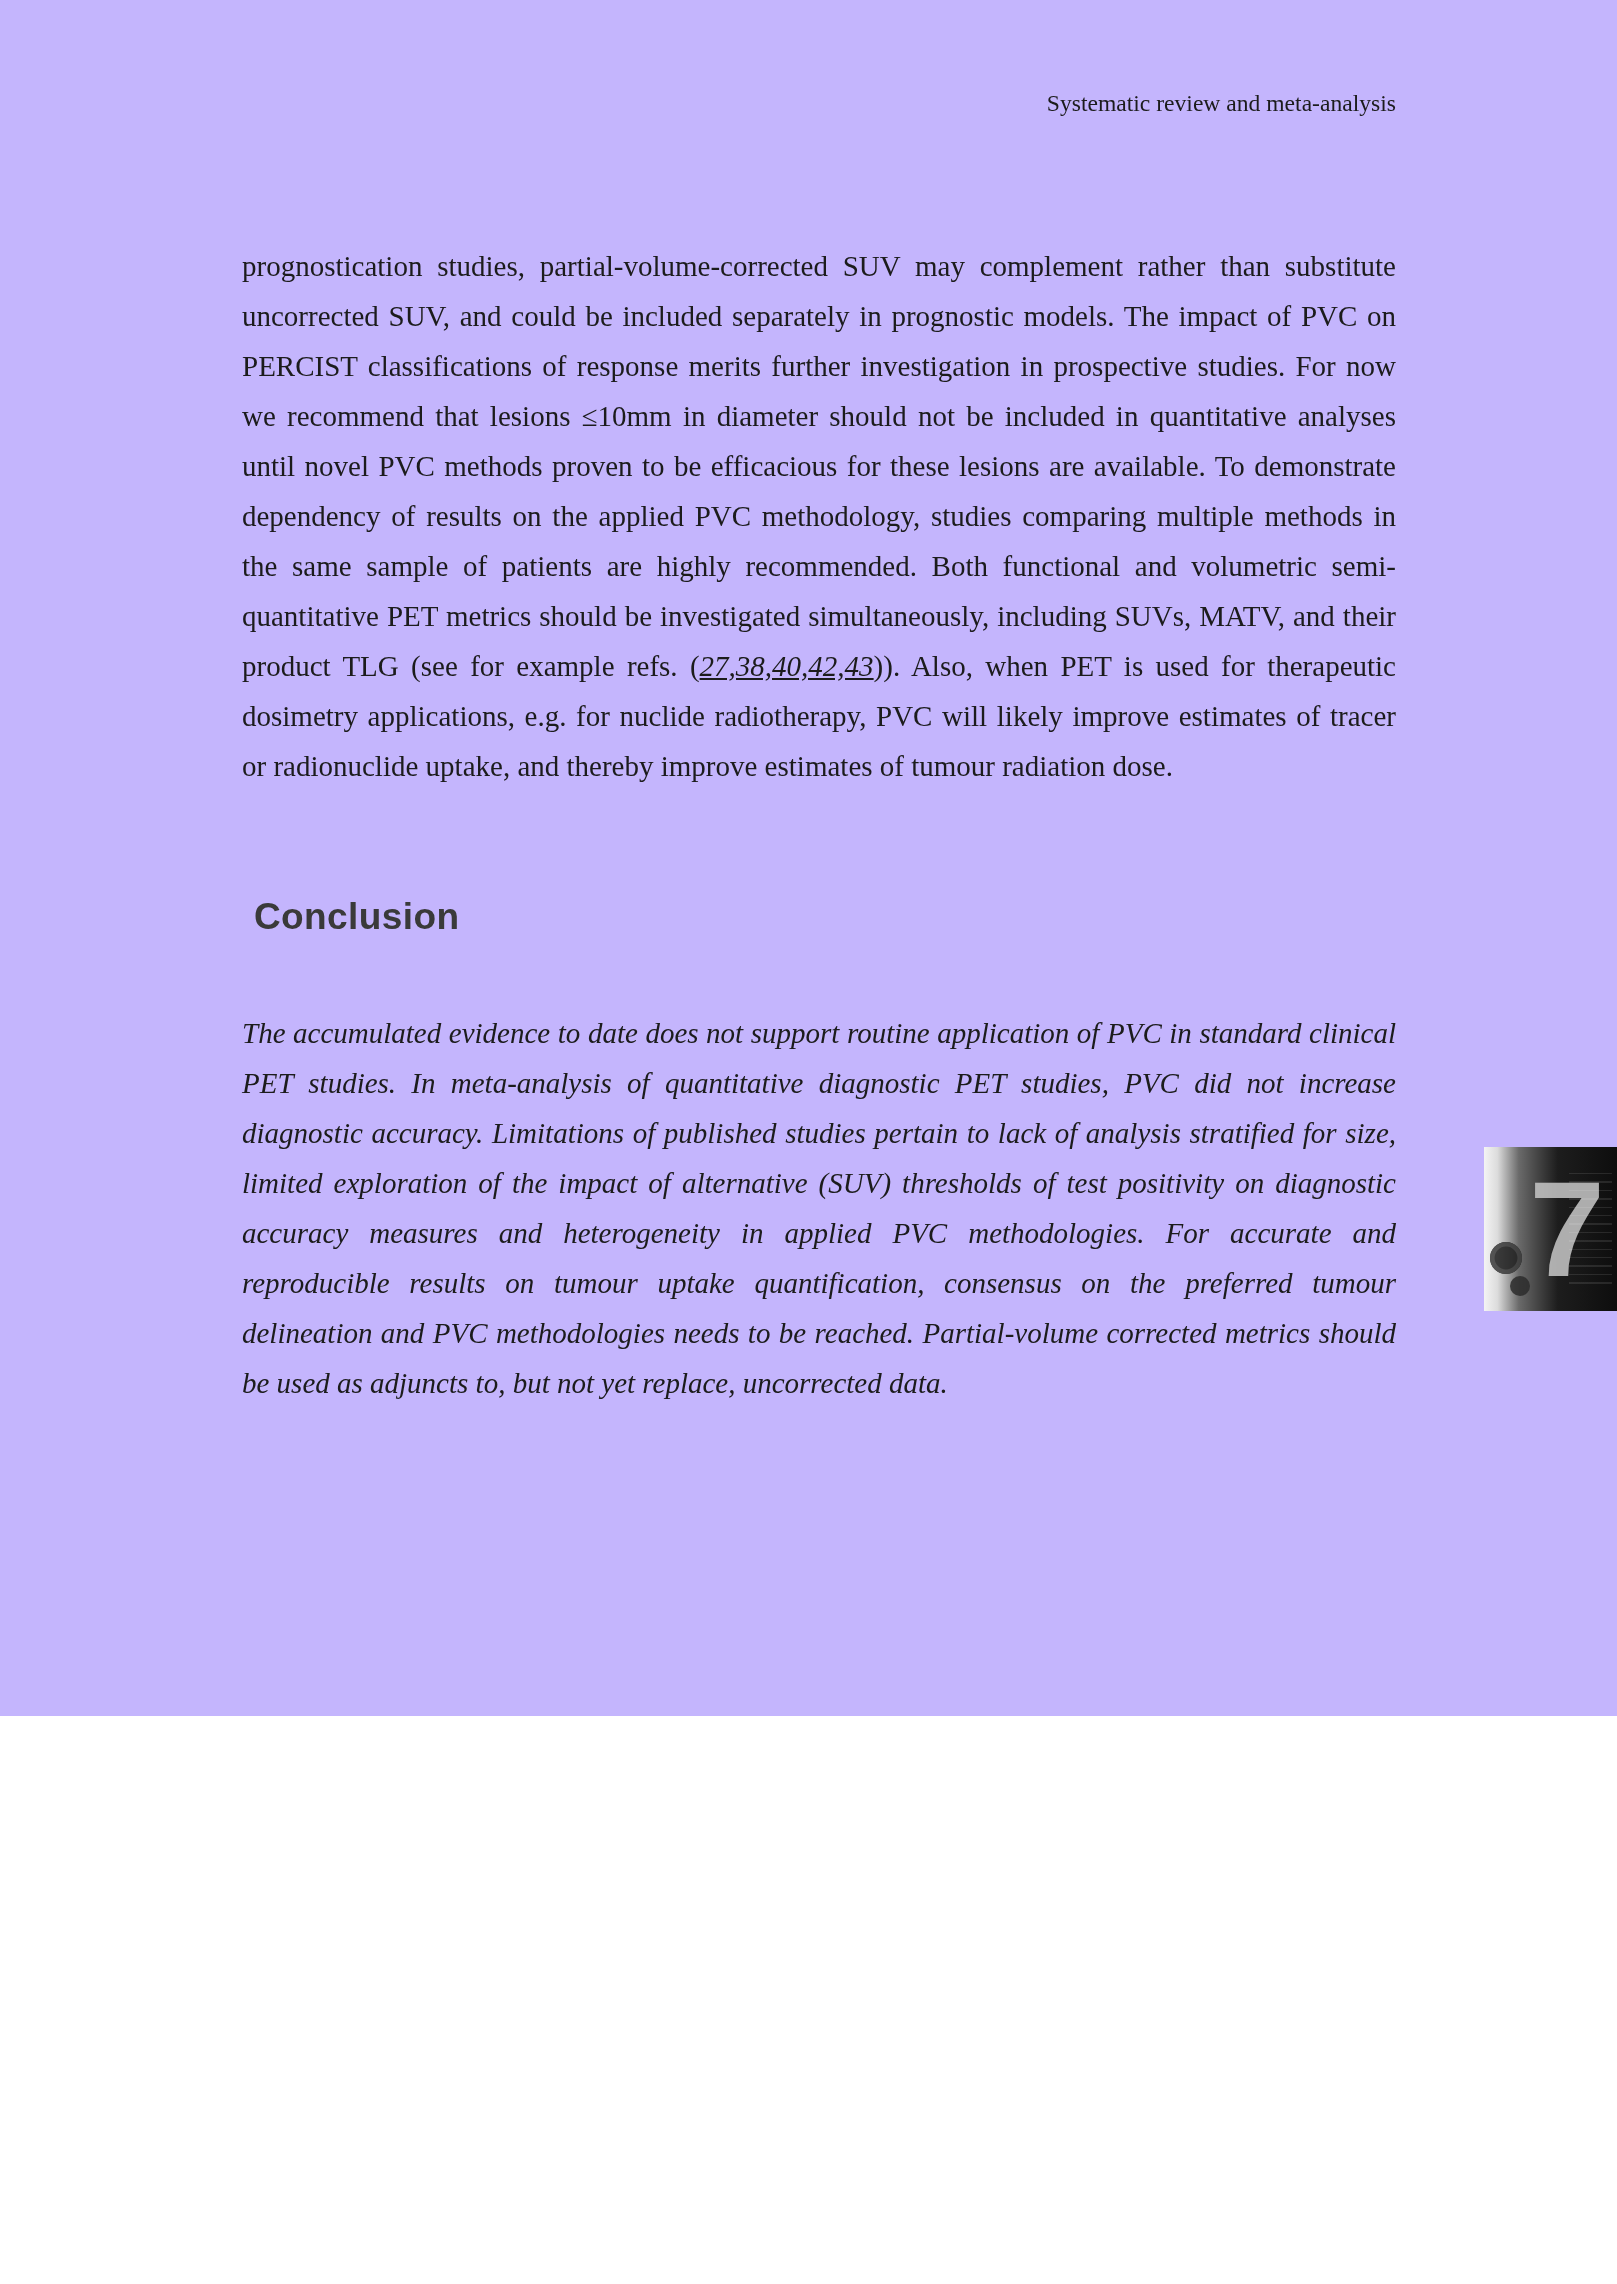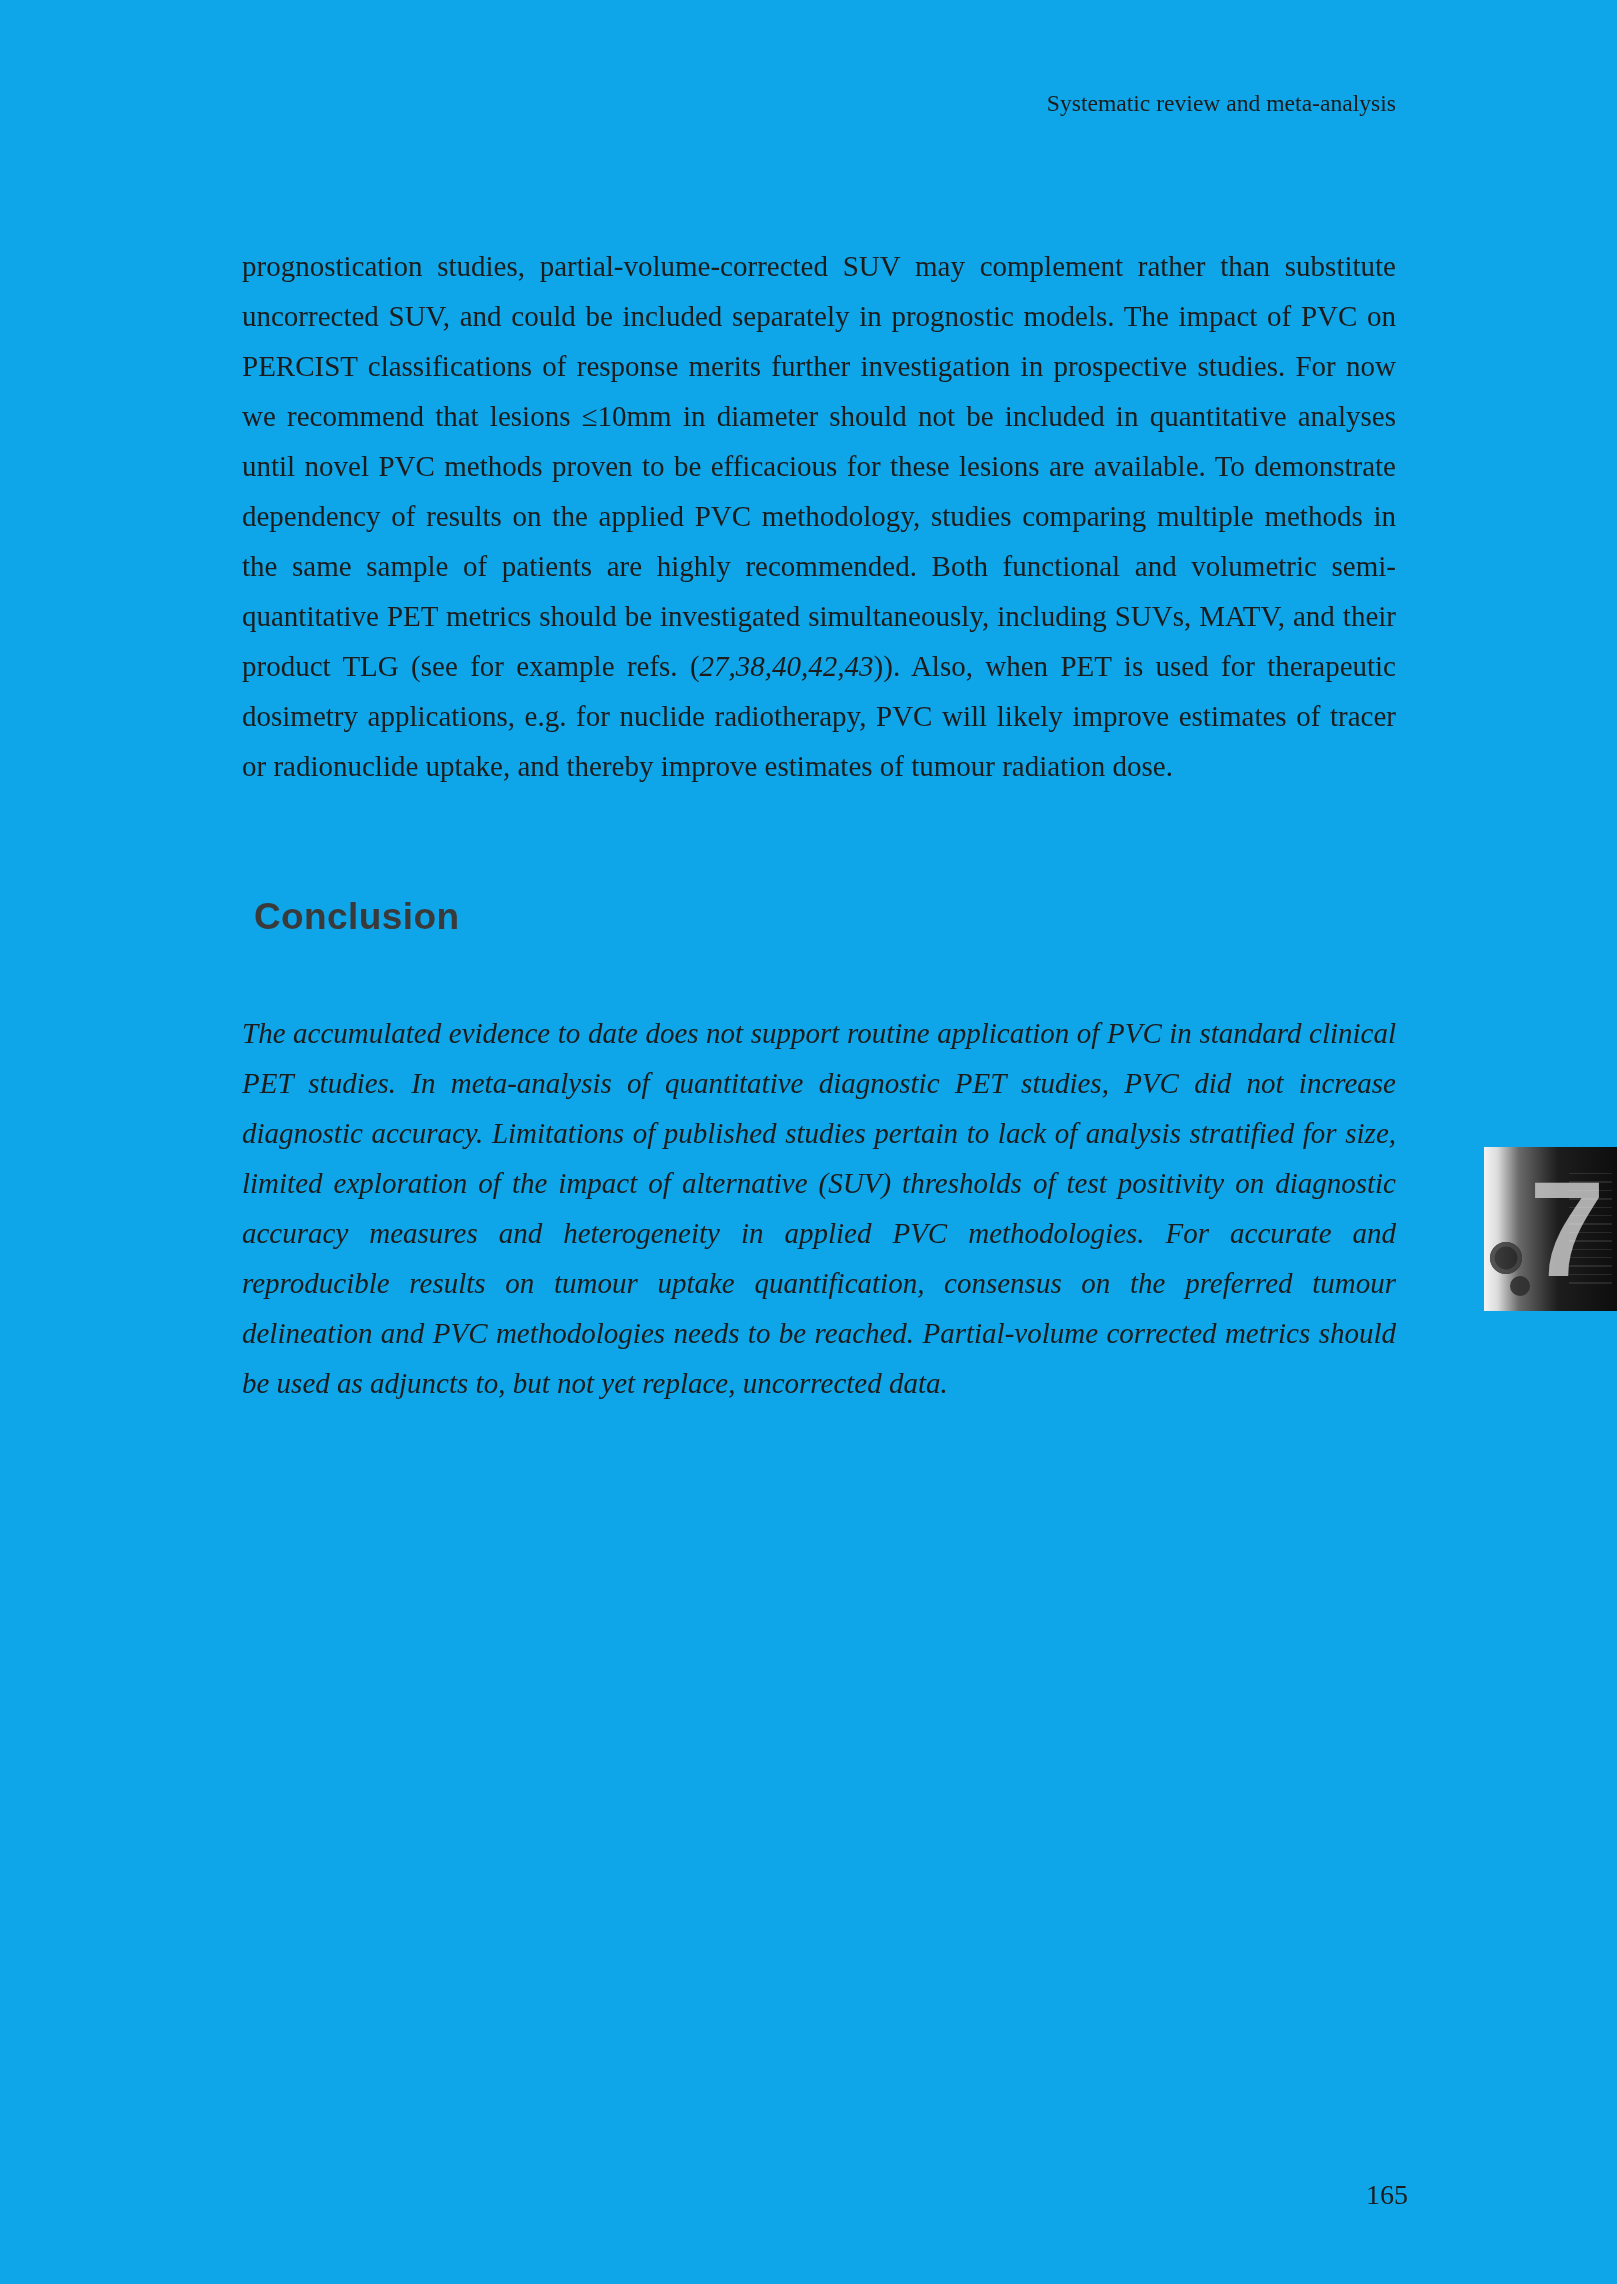--- a/index.html
+++ b/index.html
@@ -1,20 +1,20 @@
 <!DOCTYPE html>
 <html style="font-size:12px"><head>
 <meta charset="utf-8">
 <style>
   html, body { margin: 0; padding: 0; background: #ffffff; }
   .page {
     position: relative;
     width: 1618px;
-    height: 2284px;
-    background: #0ea5e9;
+    height: 1716px;
+    background: #c4b5fd;
     font-family: "Liberation Serif", serif;
     color: #1c1c1c;
     overflow: hidden;
   }
   .running-head {
     position: absolute;
     top: 90px;
     left: 242px;
     width: 1154px;
     text-align: right;
@@ -27,21 +27,21 @@
     left: 242px;
     width: 1154px;
   }
   .body-text {
     margin: 0;
     font-size: 29px;
     line-height: 50px;
     text-align: justify;
     color: #1c1c1c;
   }
-  .italic { font-style: italic; }
+  .italic { font-style: italic; text-decoration: underline; }
   .section-heading {
     font-family: "Liberation Sans", sans-serif;
     font-weight: bold;
     font-size: 37px;
     color: #3a3a3a;
     margin: 105px 0 0 12px;
     letter-spacing: 0.4px;
   }
   .conclusion-paragraph { margin-top: 70px !important; font-style: italic; }
   .chapter-tab {

